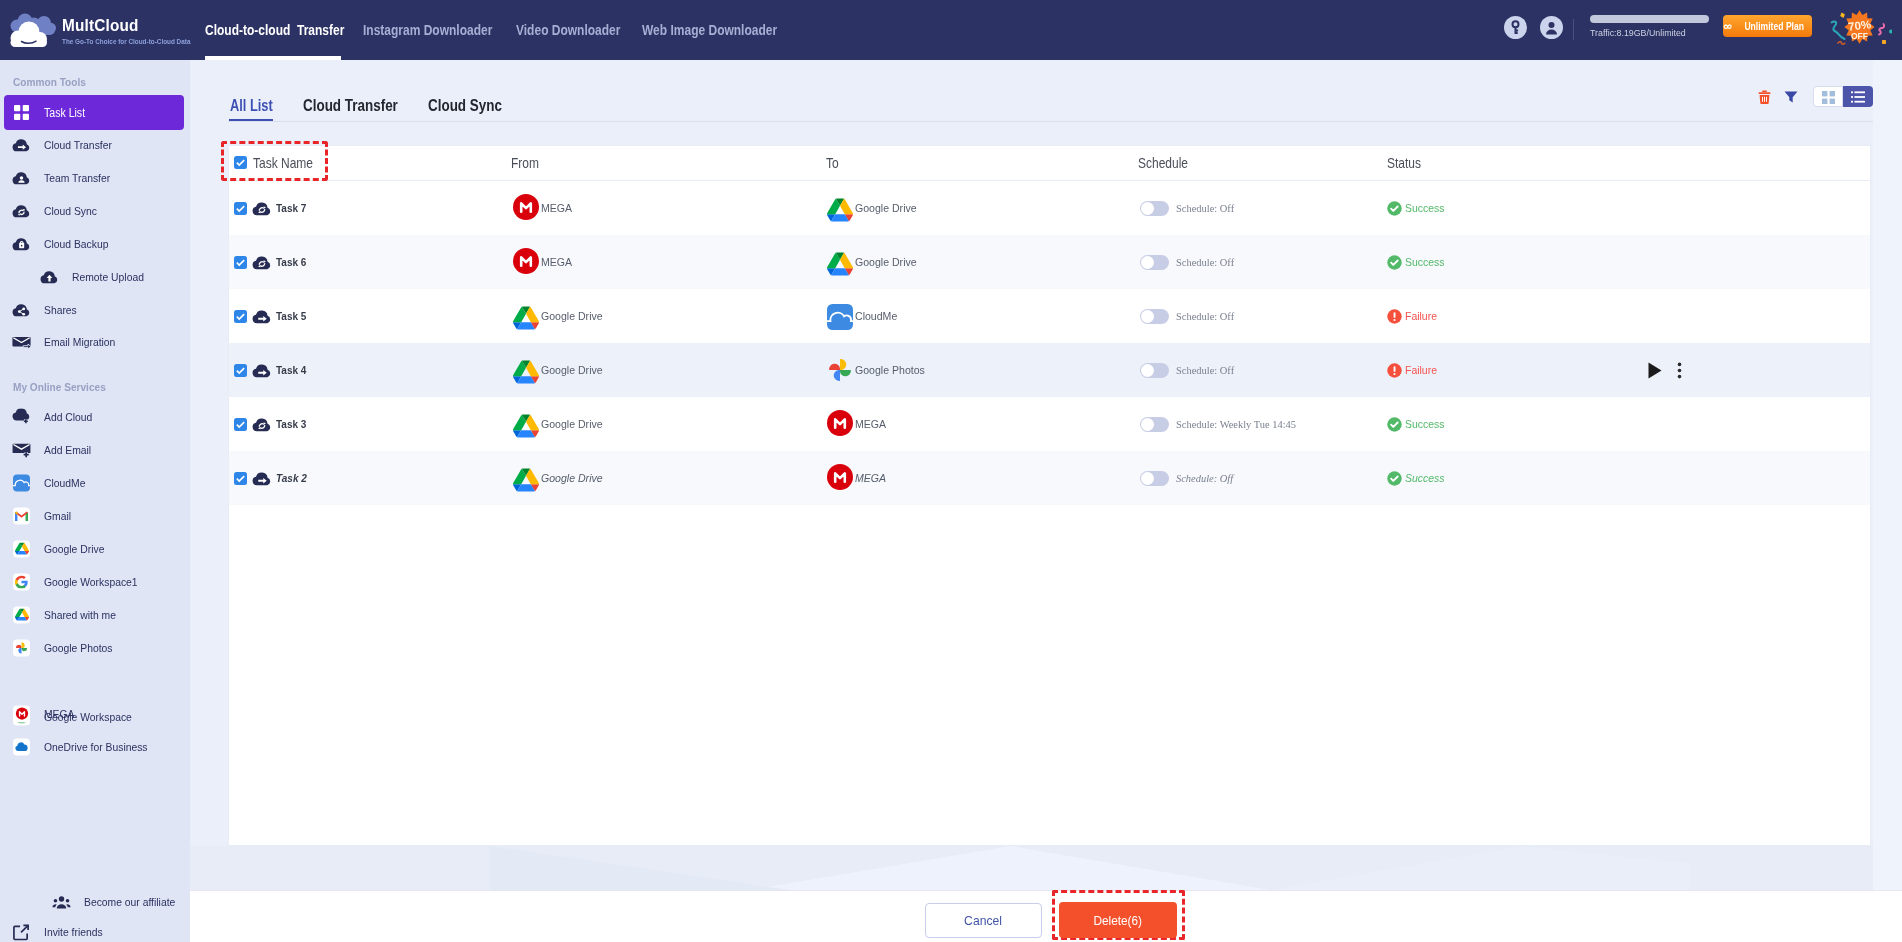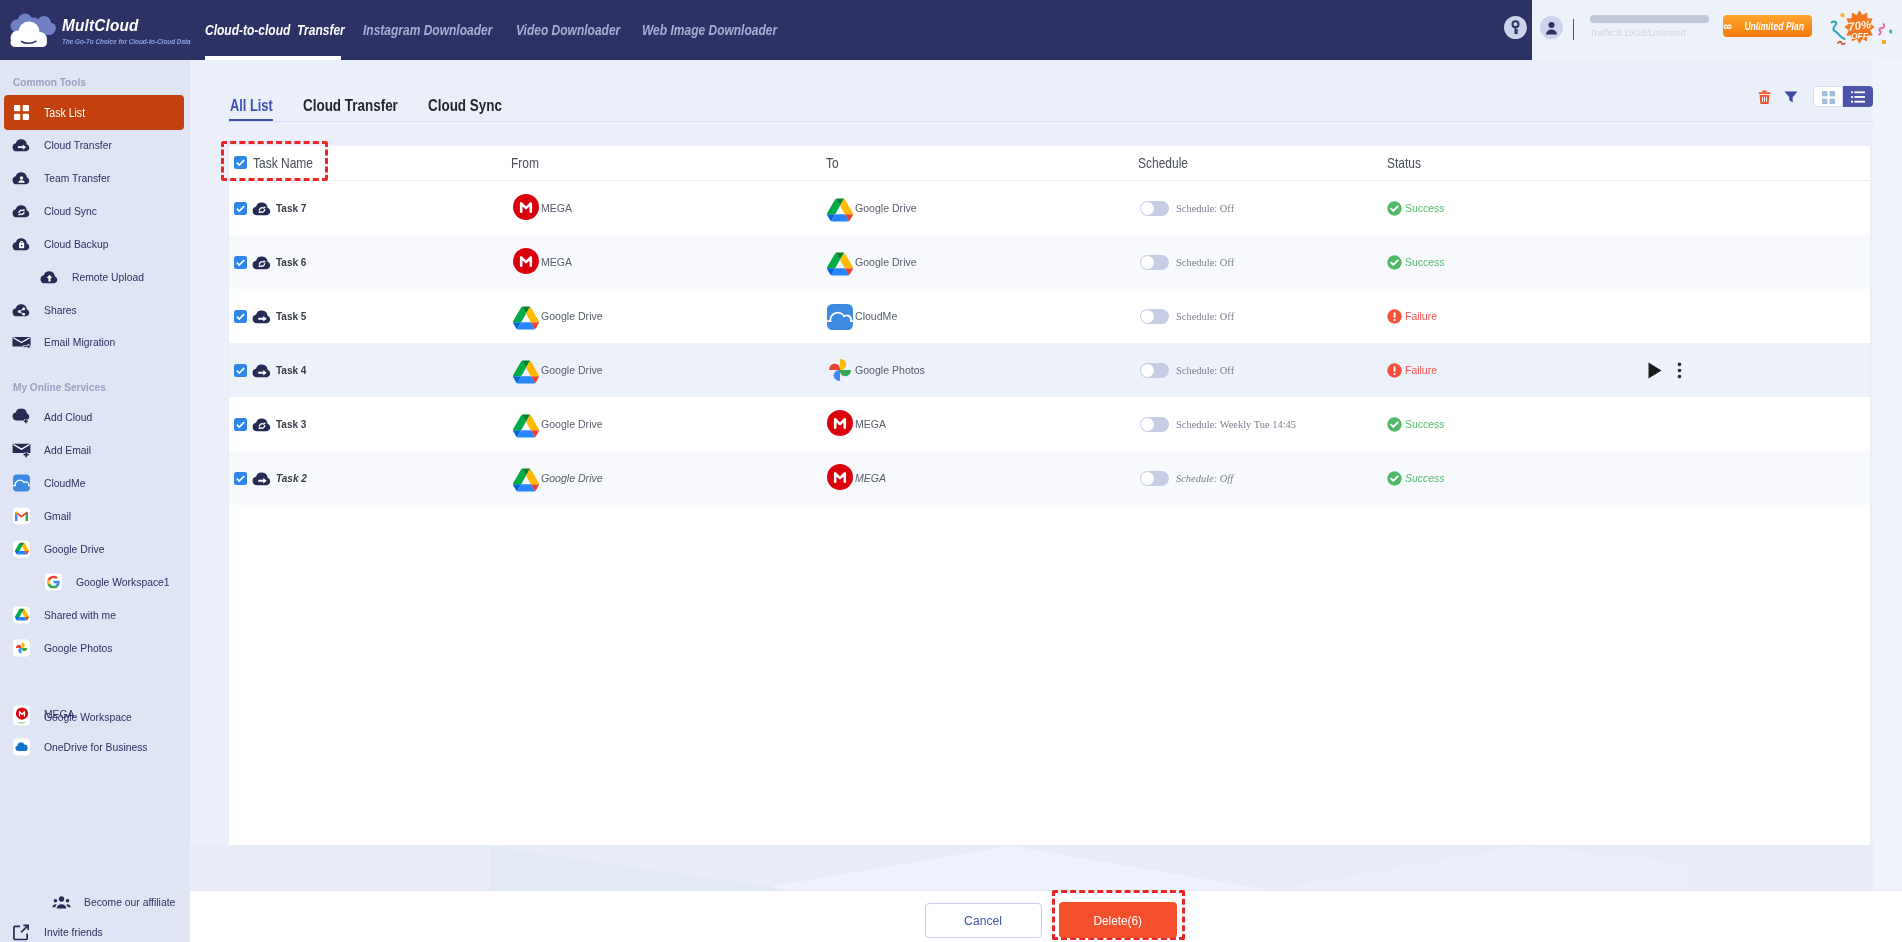--- a/index.html
+++ b/index.html
@@ -1,37 +1,37 @@
 <!DOCTYPE html>
 <html><head>
 <meta charset="utf-8">
 <style>
 * { margin:0; padding:0; box-sizing:border-box; }
 html,body { width:1902px; height:942px; overflow:hidden; }
 body { font-family:"Liberation Sans",sans-serif; position:relative; background:#edf1fa; }
 .abs { position:absolute; }
 
 
-.topbar { position:absolute; top:0; left:0; width:1532px; height:60px; background:#2c3263;font-style:italic; }
+.topbar { position:absolute; top:0; left:0; width:1902px; height:60px; background:#2c3263; }
 .nav-underline { position:absolute; left:205px; top:56px; width:136px; height:4px; background:#fff; }
 .navlink { position:absolute; top:0; height:60px; line-height:60px; font-size:15px; font-weight:bold; color:#a7afd4; white-space:nowrap; transform:scaleX(0.8); transform-origin:0 50%; }
 .navlink.active { color:#fff; }
 .logo-title { position:absolute; left:62px; top:16px; font-size:16.5px; font-weight:bold; color:#fff; letter-spacing:0.2px; transform:scaleX(0.93); transform-origin:0 0; }
 .logo-sub { position:absolute; left:62px; top:37px; font-size:7.5px; font-weight:bold; color:#8da1de; white-space:nowrap; transform:scaleX(0.85); transform-origin:0 0; }
 .circ-btn { position:absolute; top:16px; width:23px; height:23px; border-radius:50%; background:#ccd3ec; }
 .topdivider { position:absolute; left:1573px; top:19px; width:1px; height:21px; background:#4a5180; }
 .traffic-bar { position:absolute; left:1590px; top:15px; width:119px; height:8px; border-radius:4px; background:#c2c8dc; }
 .traffic-txt { position:absolute; left:1590px; top:27px; font-size:9.5px; color:#ced3e3; transform:scaleX(0.93); transform-origin:0 0; }
 .plan-btn { position:absolute; left:1723px; top:15px; width:89px; height:22px; border-radius:4px; background:linear-gradient(180deg,#ffa62e,#f57a0b); color:#fff; white-space:nowrap; display:flex; align-items:center; justify-content:center; }
 .plan-btn span { font-size:11px; font-weight:bold; transform:scaleX(0.78); transform-origin:50% 50%; }
 
 
 .sidebar { position:absolute; top:60px; left:0; width:190px; height:882px; background:#dfe5f4; }
 .side-head { position:absolute; left:13px; font-size:11px; font-weight:bold; color:#98a1c3; transform:scaleX(0.92); transform-origin:0 0; }
-.side-active { position:absolute; left:4px; top:35px; width:180px; height:35px; border-radius:4px; background:#c2410c; }
+.side-active { position:absolute; left:4px; top:35px; width:180px; height:35px; border-radius:4px; background:#6d28d9; }
 .side-item { position:absolute; left:0; width:190px; height:33px; }
 .side-item .txt { position:absolute; left:44px; top:50%; transform:translateY(-50%) scaleX(0.9); transform-origin:0 50%; font-size:11.5px; color:#2b3160; white-space:nowrap; }
 .side-item .ic { position:absolute; left:12px; top:50%; transform:translateY(-50%); width:19px; height:19px; display:flex; align-items:center; justify-content:center; }
 .svcbox { width:17px; height:17px; border-radius:4px; background:#fff; display:flex; align-items:center; justify-content:center; }
 
 
 .content-bg { position:absolute; left:190px; top:60px; width:1712px; height:882px; background:#edf1fa; overflow:hidden; }
 .card { position:absolute; left:228px; top:145px; width:1643px; height:701px; background:#fff; border:1px solid #e8ecf5; }
 .tab { position:absolute; top:97px; font-size:16px; font-weight:bold; color:#23262e; transform:scaleX(0.84); transform-origin:0 0; }
 .tab.active { color:#3c50b4; transform:scaleX(0.8); }
@@ -287,21 +287,21 @@
             <path d="m43.65 25-13.75-23.8c-1.35.8-2.5 1.9-3.3 3.3l-25.4 44a9.06 9.06 0 0 0-1.2 4.5h27.5z" fill="#00ac47"></path>
             <path d="m73.55 76.8c1.35-.8 2.5-1.9 3.3-3.3l1.6-2.75 7.65-13.25c.8-1.4 1.2-2.95 1.2-4.5h-27.502l5.852 11.5z" fill="#ea4335"></path>
             <path d="m43.65 25 13.75-23.8c-1.35-.8-2.9-1.2-4.5-1.2h-18.5c-1.6 0-3.15.45-4.5 1.2z" fill="#00832d"></path>
             <path d="m59.8 53h-32.3l-13.75 23.8c1.35.8 2.9 1.2 4.5 1.2h50.8c1.6 0 3.15-.45 4.5-1.2z" fill="#2684fc"></path>
             <path d="m73.4 26.5-12.7-22c-.8-1.4-1.95-2.5-3.3-3.3l-13.75 23.8 16.15 28h27.45c0-1.55-.4-3.1-1.2-4.5z" fill="#ffba00"></path>
           </svg>
         </span>
       </span>
     <span class="txt">Google Drive</span>
   </div>
-  <div class="side-item" style="top:505px;margin-left:32px;">
+  <div class="side-item" style="top:505px;">
     <span class="ic">
         <span class="svcbox">
           <svg width="13" height="13" viewBox="0 0 18 18">
             <path fill="#4285f4" d="M17.6 9.2c0-.6-.1-1.2-.2-1.8H9v3.4h4.8a4.1 4.1 0 0 1-1.8 2.7v2.2h2.9a8.8 8.8 0 0 0 2.7-6.5z"></path>
             <path fill="#34a853" d="M9 18c2.4 0 4.5-.8 6-2.2l-2.9-2.2c-.8.5-1.9.9-3.1.9a5.4 5.4 0 0 1-5-3.7H.9v2.3A9 9 0 0 0 9 18z"></path>
             <path fill="#fbbc04" d="M4 10.8a5.4 5.4 0 0 1 0-3.5V5H.9a9 9 0 0 0 0 8.1z"></path>
             <path fill="#ea4335" d="M9 3.6c1.3 0 2.5.5 3.4 1.3L15 2.4A9 9 0 0 0 .9 5L4 7.3A5.4 5.4 0 0 1 9 3.6z"></path>
           </svg>
         </span>
       </span>

